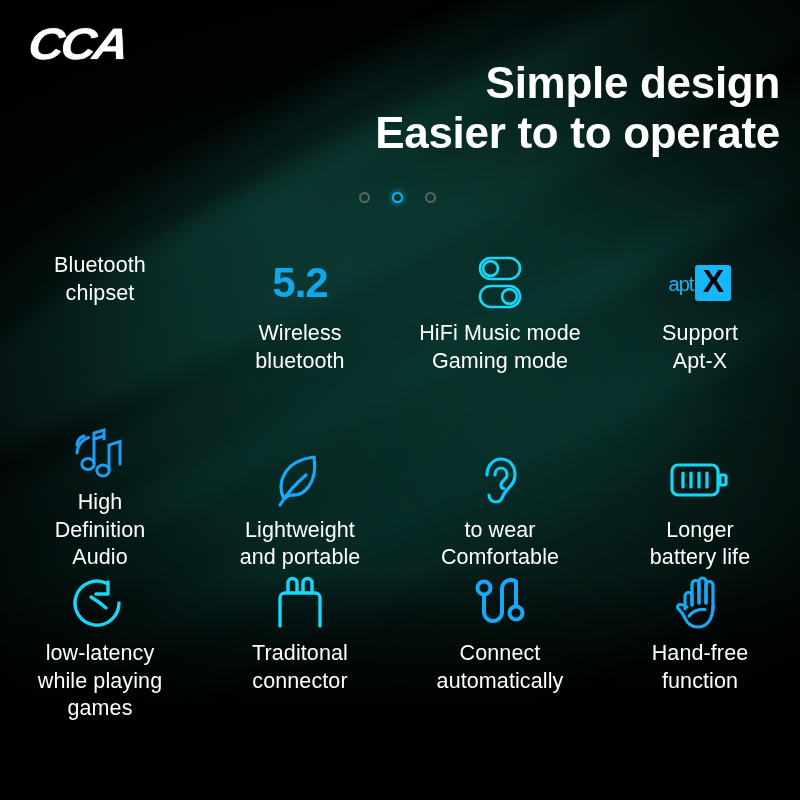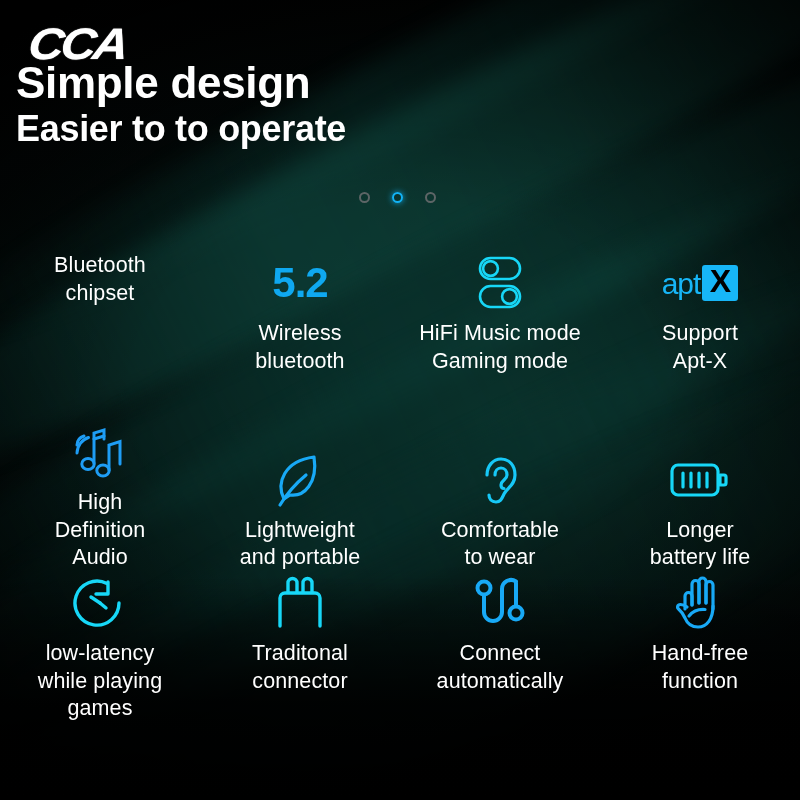--- a/index.html
+++ b/index.html
@@ -68,30 +68,30 @@
     color:#fff;
     transform:skewX(-8deg) scaleX(1.12);
     font-family:"Liberation Sans", sans-serif;
     line-height:1;
     text-shadow:0 0 1px #fff;
   }
 
   
   .headline{
     position:absolute; left:16px; right:0; top:58px;
-    text-align:left; padding-right:14px;
+    text-align:right; padding-right:20px;
   }
   .headline .line{
     color:#fff;
     font-size:44px;
     font-weight:bold;
     line-height:1.14;
     letter-spacing:-.3px;
   }
-  .headline .line2{ font-size:36px; }
+  .headline .line2{ font-size:44px; }
 
   
   .dots{
     position:absolute; top:192px; left:0; right:0;
     display:flex; justify-content:center; align-items:center; gap:22px;
     padding-right:6px;
   }
   .dot{
     width:11px; height:11px; border-radius:50%;
     border:2.5px solid #5d6566; background:transparent;
@@ -147,21 +147,21 @@
     font-weight:bold;
     font-size:42px;
     line-height:1;
     letter-spacing:-1px;
   }
   .aptx{
     display:flex; align-items:center; gap:2px;
   }
   .aptx .word{
     color:#17b6f7;
-    font-size:30px;
+    font-size:20px;
     line-height:1;
     letter-spacing:-1px;
     font-weight:500;
     position:relative; top:1px;
   }
   .aptx .xbox{
     width:36px; height:36px;
     background:#17b6f7;
     border-radius:3px;
     display:flex; align-items:center; justify-content:center;
@@ -301,22 +301,22 @@
         <div class="cell">
           <div class="ico">
             <svg width="48" height="58" viewBox="0 0 48 58">
               <g fill="none" stroke="#17c8f7" stroke-width="3.2" stroke-linecap="round" stroke-linejoin="round">
                 <path d="M11 24c0-9 6-16 14-16s14 6 14 16c0 10-8 13-11 19-2 4-3 8-8 8-4.5 0-7-3-7-7"></path>
                 <path d="M19 24c0-4 2.5-7 6-7s6 3 6 7c0 5-6 5-6 10 0 2.5 1.5 3.5 3 3.5"></path>
               </g>
             </svg>
           </div>
           <div class="cap">
+            <div>to wear</div>
             <div>Comfortable</div>
-            <div>to wear</div>
           </div>
         </div>
 
         <div class="cell">
           <div class="ico">
             <svg width="62" height="46" viewBox="0 0 62 46">
               <g fill="none" stroke="#17d7f7" stroke-width="3.2" stroke-linecap="round" stroke-linejoin="round">
                 <rect x="3" y="8" width="46" height="30" rx="6"></rect>
                 <path d="M51 18h4a2 2 0 0 1 2 2v6a2 2 0 0 1-2 2h-4z"></path>
                 <path d="M14 16v14M22 16v14M30 16v14M38 16v14"></path>

